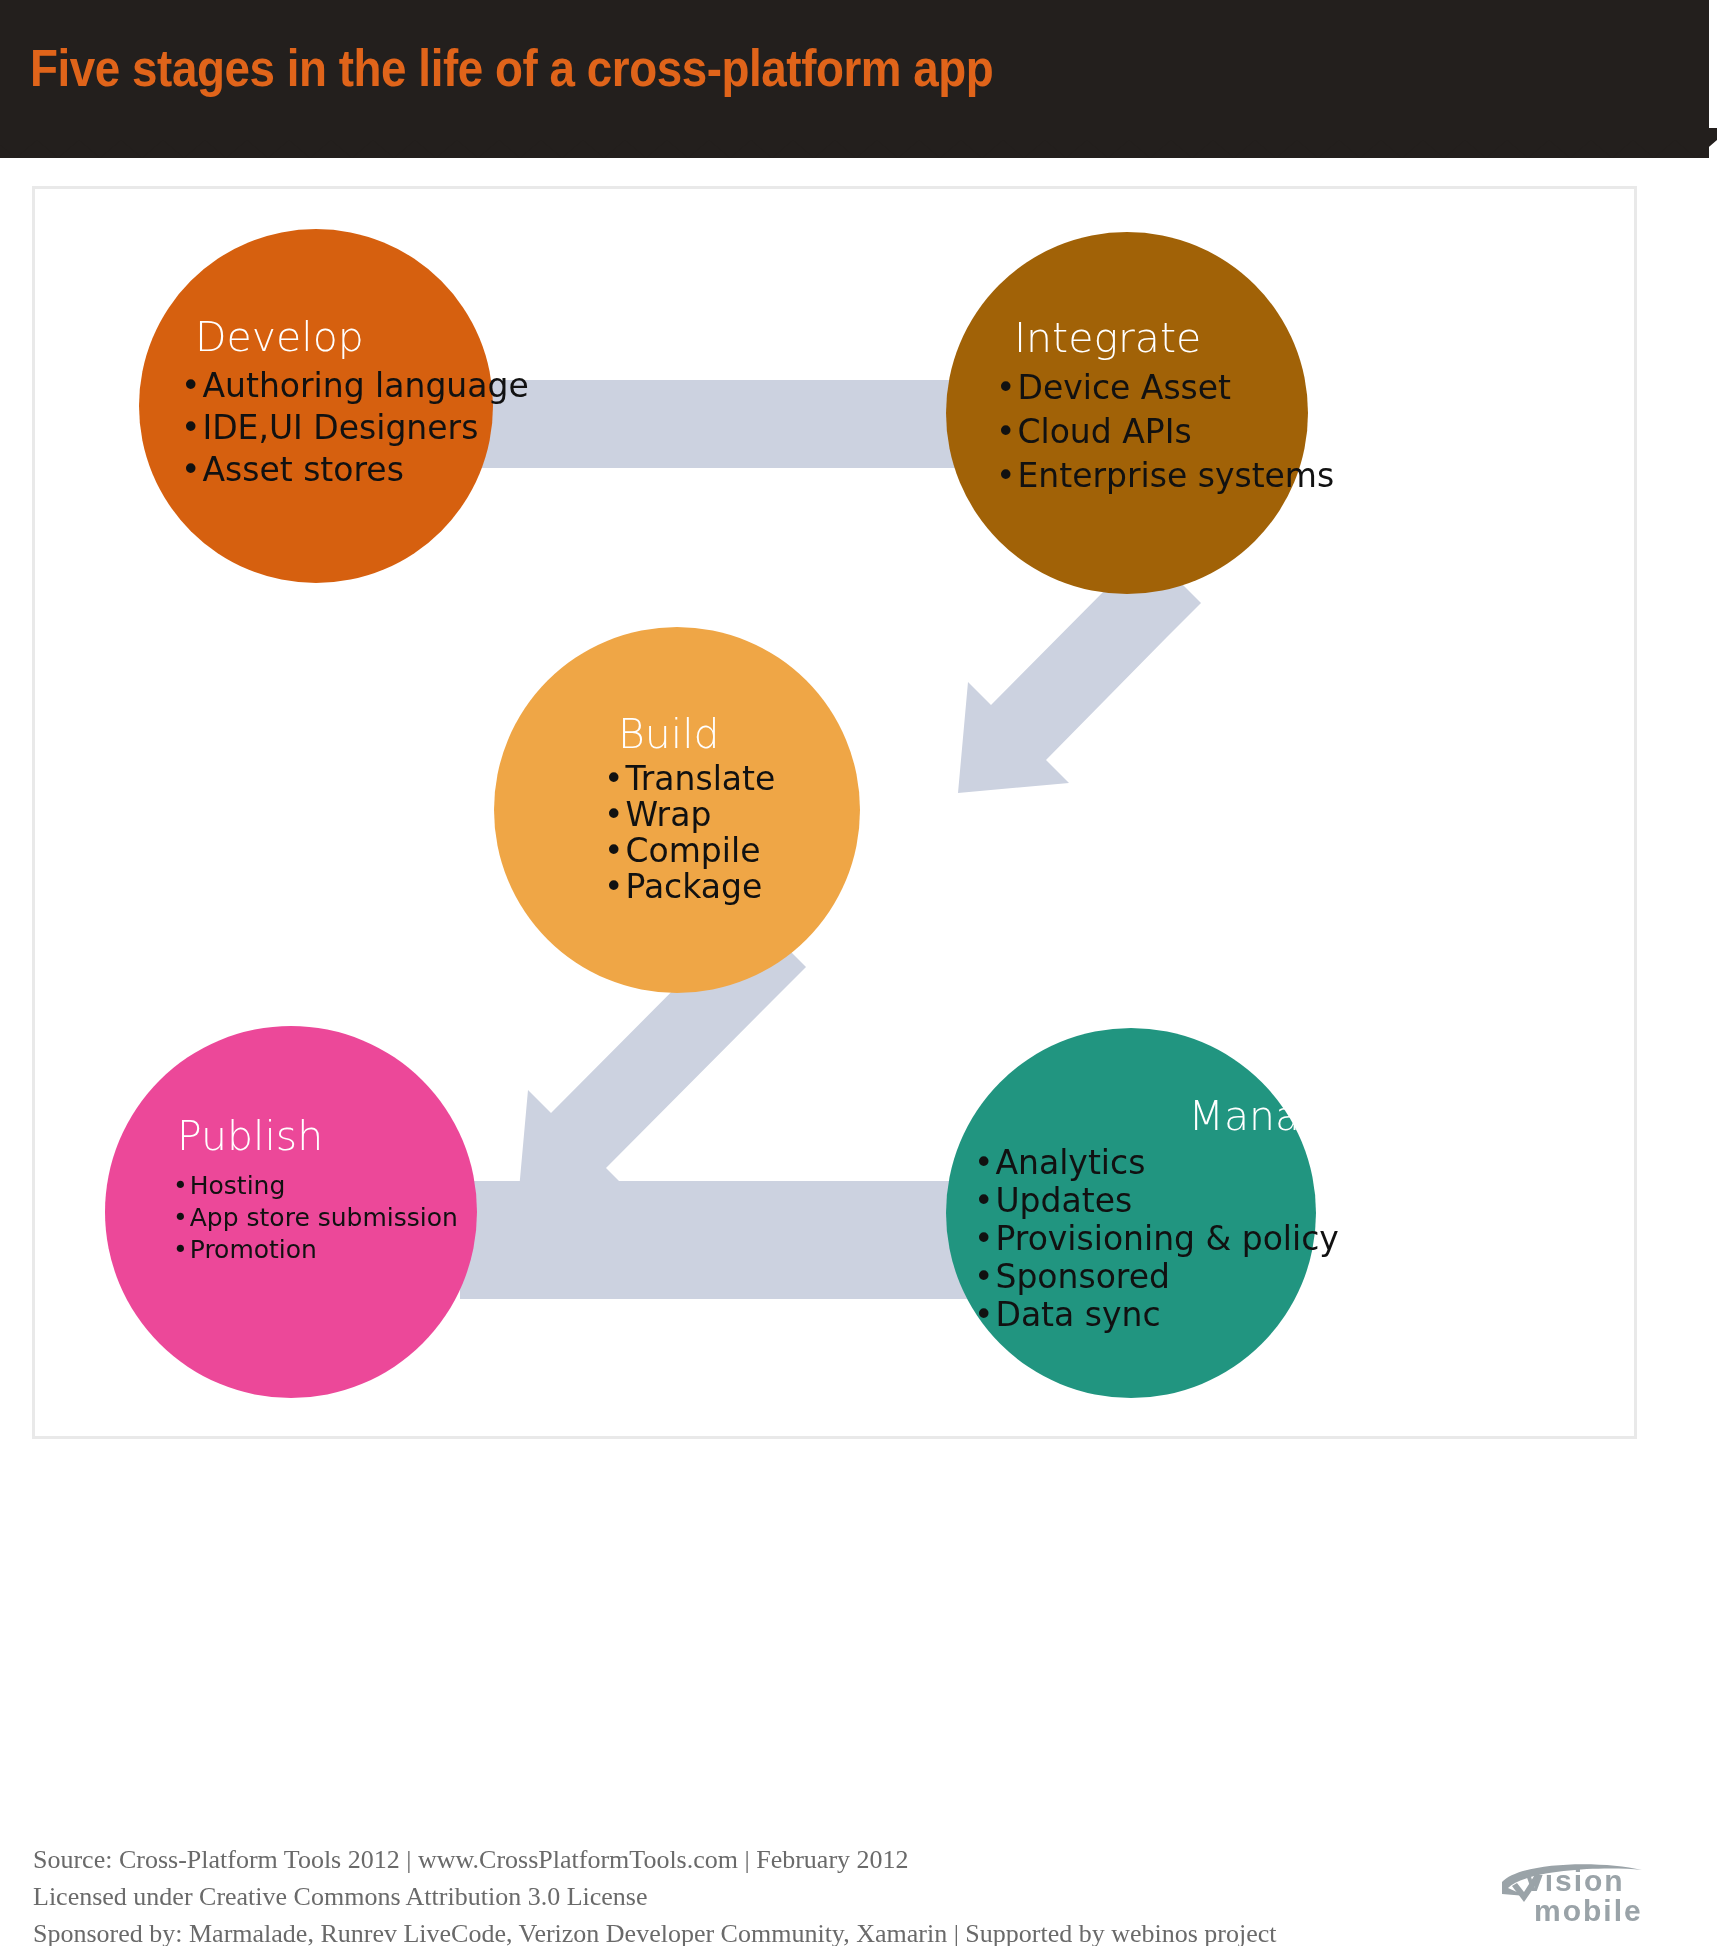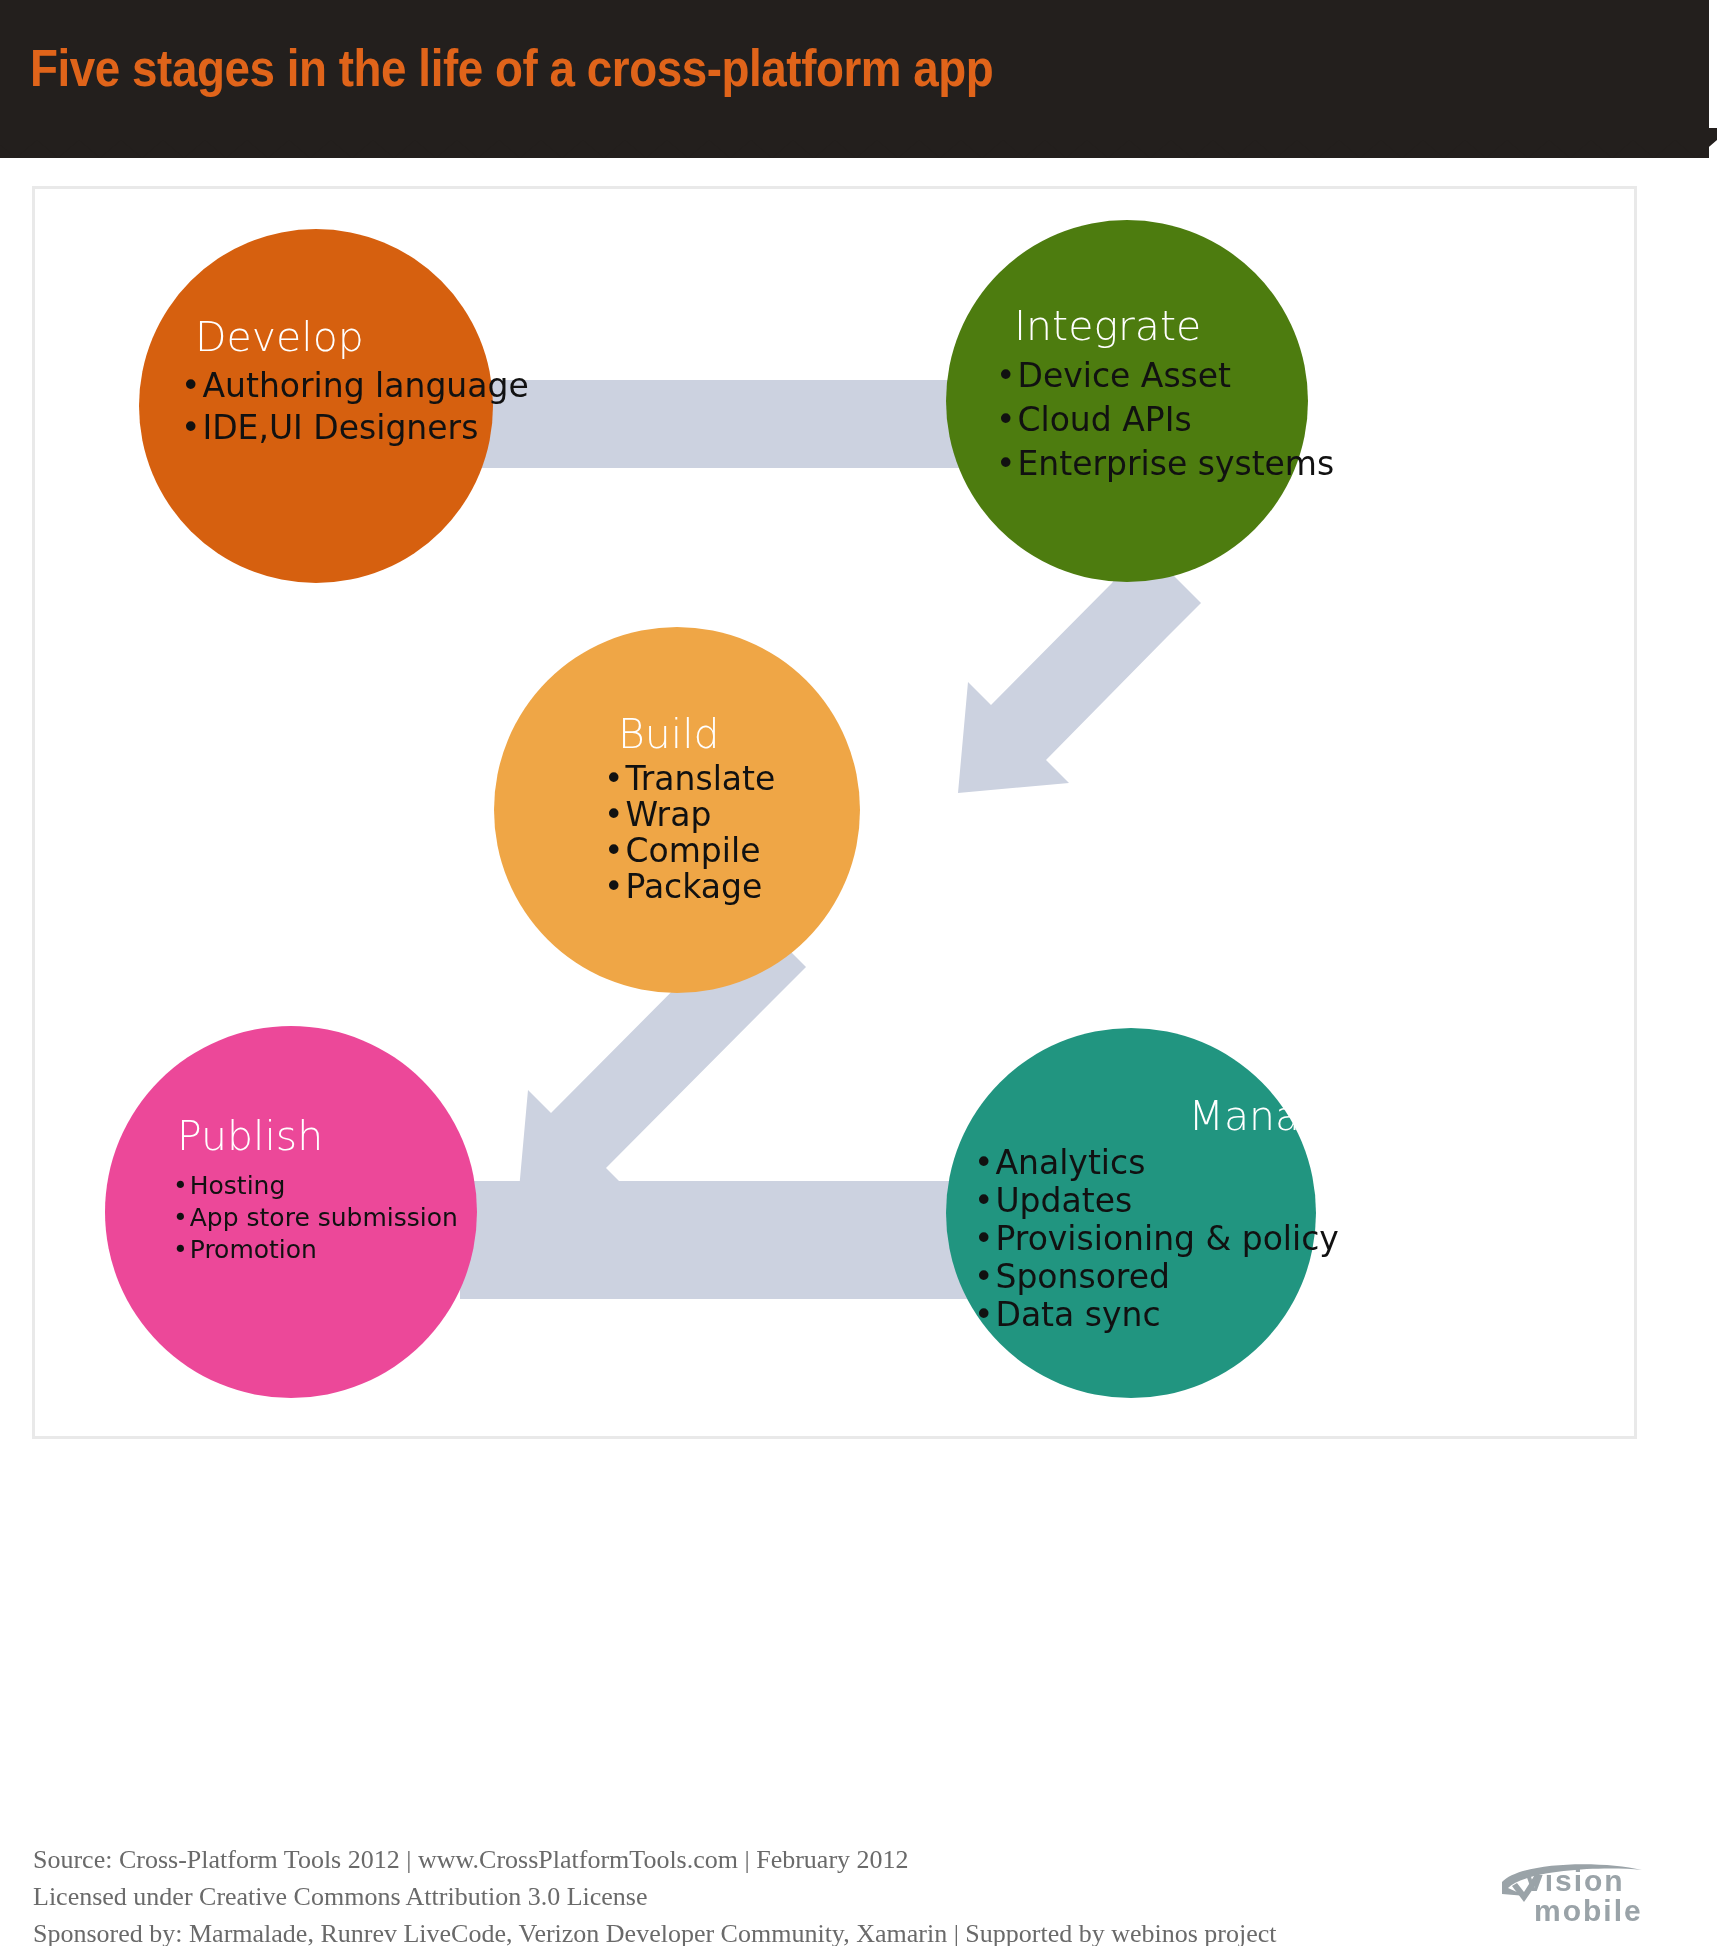--- a/index.html
+++ b/index.html
@@ -108,23 +108,23 @@
   #node-develop {
     left: 139px; top: 229px;
     width: 354px; height: 354px;
     background: #d6600f;
   }
   #node-develop .node-title { top: 84px; font-size: 41px; padding-left: 56px; text-align: left; }
   #node-develop .node-bullets { top: 136px; font-size: 33px; line-height: 42px; padding-left: 42px; }
 
   
   #node-integrate {
-    left: 946px; top: 220px;
+    left: 946px; top: 232px;
     width: 362px; height: 362px;
-    background: #4d7c0f;
+    background: #a16207;
   }
   #node-integrate .node-title { top: 82px; font-size: 41px; padding-left: 68px; text-align: left; }
   #node-integrate .node-bullets { top: 134px; font-size: 33px; line-height: 44px; padding-left: 50px; }
 
   
   #node-build {
     left: 494px; top: 627px;
     width: 366px; height: 366px;
     background: #efa646;
   }
@@ -215,20 +215,21 @@
     <path d="M 744,905 L 806,967 L 772,1001 L 606,1168 L 629,1191 L 518,1201 L 528,1090 L 551,1113 L 717,946 Z" fill="#ccd2e0"></path>
 
     <path d="M 460,1181 L 1040,1181 L 1040,1126 L 1140,1240 L 1040,1354 L 1040,1299 L 460,1299 Z" fill="#ccd2e0"></path>
   </svg>
 
   <div class="node" id="node-develop">
     <div class="node-title">Develop</div>
     <ul class="node-bullets">
       <li>Authoring language</li>
       <li>IDE,UI Designers</li>
+      <li>Asset stores</li>
     </ul>
   </div>
 
   <div class="node" id="node-integrate">
     <div class="node-title">Integrate</div>
     <ul class="node-bullets">
       <li>Device Asset</li>
       <li>Cloud APIs</li>
       <li>Enterprise systems</li>
     </ul>

